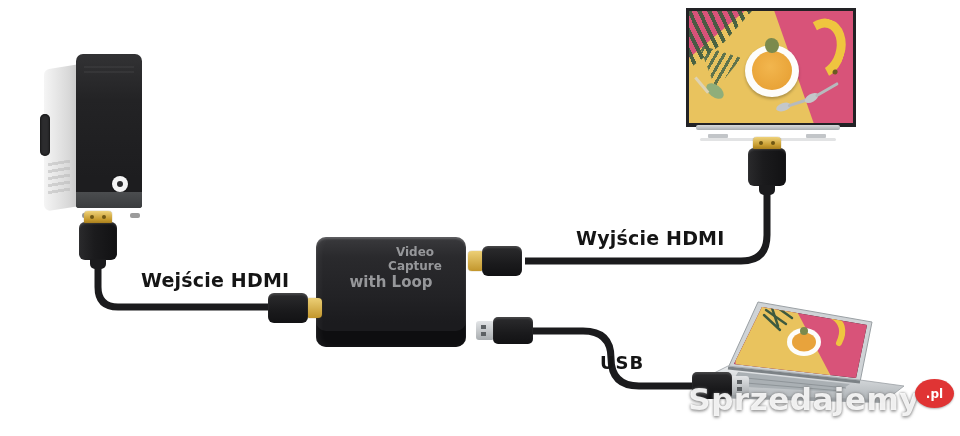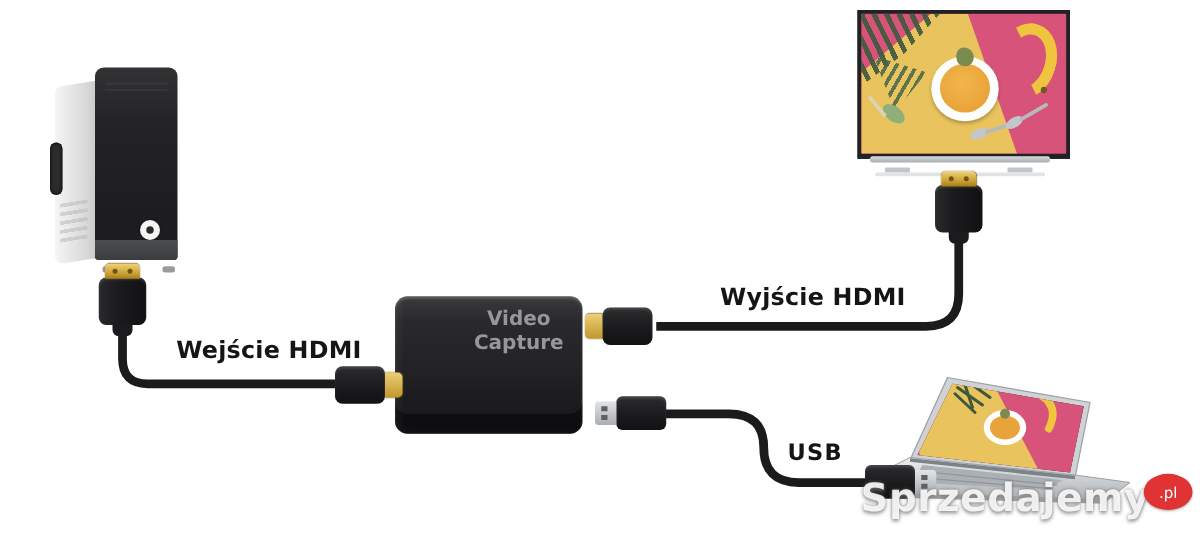--- a/index.html
+++ b/index.html
@@ -6,21 +6,21 @@
   .stage{position:relative;width:960px;height:436px;background:#ffffff;overflow:hidden;
          font-family:"DejaVu Sans","Liberation Sans",sans-serif;}
 
   
   .cables{position:absolute;left:0;top:0;z-index:1;}
 
   
   .lbl{position:absolute;z-index:6;font-weight:700;color:#151515;letter-spacing:.2px;}
   .lbl-in{left:141px;top:269px;font-size:19px;}
   .lbl-out{left:576px;top:227px;font-size:19px;}
-  .lbl-usb{left:630px;top:352px;font-size:18px;letter-spacing:1px;}
+  .lbl-usb{left:600px;top:352px;font-size:18px;letter-spacing:1px;}
 
   
   .pc{position:absolute;left:44px;top:54px;width:100px;height:160px;z-index:2;}
   .pc-side{position:absolute;left:0;top:10px;width:36px;height:142px;
            background:linear-gradient(90deg,#f5f5f5,#d8d8d8 70%,#c4c4c4);
            transform:skewY(-9deg);transform-origin:right center;border-radius:5px 0 0 7px;}
   .pc-side-vents{position:absolute;left:4px;bottom:14px;width:22px;height:34px;opacity:.5;
            background:repeating-linear-gradient(180deg,#b5b5b5 0 3px,transparent 3px 7px);}
   .pc-front{position:absolute;left:32px;top:0;width:66px;height:154px;background:
            linear-gradient(180deg,#323234,#232325 30%,#1d1d1f 80%);border-radius:7px 7px 3px 3px;}
@@ -62,21 +62,21 @@
       border-radius:5px;box-shadow:inset 0 2px 2px rgba(255,255,255,.12);}
 
   
   .device{position:absolute;left:316px;top:237px;width:150px;height:110px;z-index:2;border-radius:10px;
       background:linear-gradient(180deg,#3a3a3d 0%,#2a2a2d 18%,#222225 55%,#1b1b1e 78%);
       box-shadow:inset 0 2px 2px rgba(255,255,255,.18), inset 4px 0 6px rgba(255,255,255,.05),
                  inset 0 -16px 0 rgba(0,0,0,.45);text-align:center;}
   .dev-logo{margin-top:15px;font-size:18px;font-weight:800;letter-spacing:2px;color:#4d4d52;
       text-shadow:0 1px 1px rgba(0,0,0,.8);}
   .dev-logo sup{font-size:8px;letter-spacing:0;}
-  .dev-l1{margin-top:8px;font-size:16px;font-weight:600;color:#96979a;word-spacing:8px;padding-left:48px;}
+  .dev-l1{margin-top:8px;font-size:12px;font-weight:600;color:#96979a;word-spacing:8px;padding-left:48px;}
   .dev-l2{font-size:15px;font-weight:600;color:#96979a;}
 
   
   .tv{position:absolute;left:686px;top:8px;width:170px;height:136px;z-index:2;}
   .tv-frame{position:absolute;left:0;top:0;width:164px;height:112px;border:3px solid #222225;
       border-bottom-width:4px;background:#111;}
   .scene{position:absolute;inset:0;background:#d85379;overflow:hidden;}
   .wedge{position:absolute;inset:0;background:#e9c35e;
       clip-path:polygon(34% 0%,52% 0%,76% 100%,0% 100%,0% 42%);}
   .fronds{position:absolute;left:-4%;top:-6%;width:46%;height:62%;opacity:.92;
@@ -105,21 +105,21 @@
   .tv-base{position:absolute;left:14px;top:130px;width:136px;height:3px;background:#e2e3e4;border-radius:2px;}
 
   
   .laptop{position:absolute;left:686px;top:290px;width:224px;height:115px;z-index:2;}
 
   
   .wm{position:absolute;right:6px;top:381px;z-index:8;display:flex;align-items:flex-start;}
   .wm-text{font-size:31px;font-weight:700;letter-spacing:.5px;color:rgba(255,255,255,.88);
       text-shadow:0 0 3px rgba(110,110,110,.85),0 2px 3px rgba(130,130,130,.55);}
   .wm-badge{width:39px;height:29px;margin-left:-5px;margin-top:-2px;border-radius:50%;background:#e03434;
-      color:#fff;font-size:12px;font-weight:400;display:flex;align-items:center;justify-content:center;
+      color:#fff;font-size:12px;font-weight:700;display:flex;align-items:center;justify-content:center;
       box-shadow:0 1px 2px rgba(0,0,0,.3);}
 </style>
 </head>
 <body>
 
 <div class="stage">
 
   <svg class="cables" width="960" height="436" viewBox="0 0 960 436">
     <path d="M98 250 V287 Q98 307 118 307 H272" fill="none" stroke="#1b1b1d" stroke-width="7"></path>
     <path d="M525 261 H741 Q767 261 767 235 V184" fill="none" stroke="#1b1b1d" stroke-width="7"></path>
@@ -147,20 +147,21 @@
     <div class="neck-v"></div>
   </div>
 
   <div class="plug plug-h" style="left:268px;top:293px;">
     <div class="body-h"></div>
     <div class="tip-gold-h right"></div>
   </div>
 
   <div class="device">
     <div class="dev-l1">Video Capture</div>
+    <div class="dev-l2">with Loop</div>
   </div>
 
   <div class="plug plug-h" style="left:468px;top:246px;">
     <div class="tip-gold-h left"></div>
     <div class="body-h"></div>
   </div>
 
   <div class="plug plug-h" style="left:476px;top:317px;">
     <div class="tip-usb left"></div>
     <div class="body-usb"></div>

